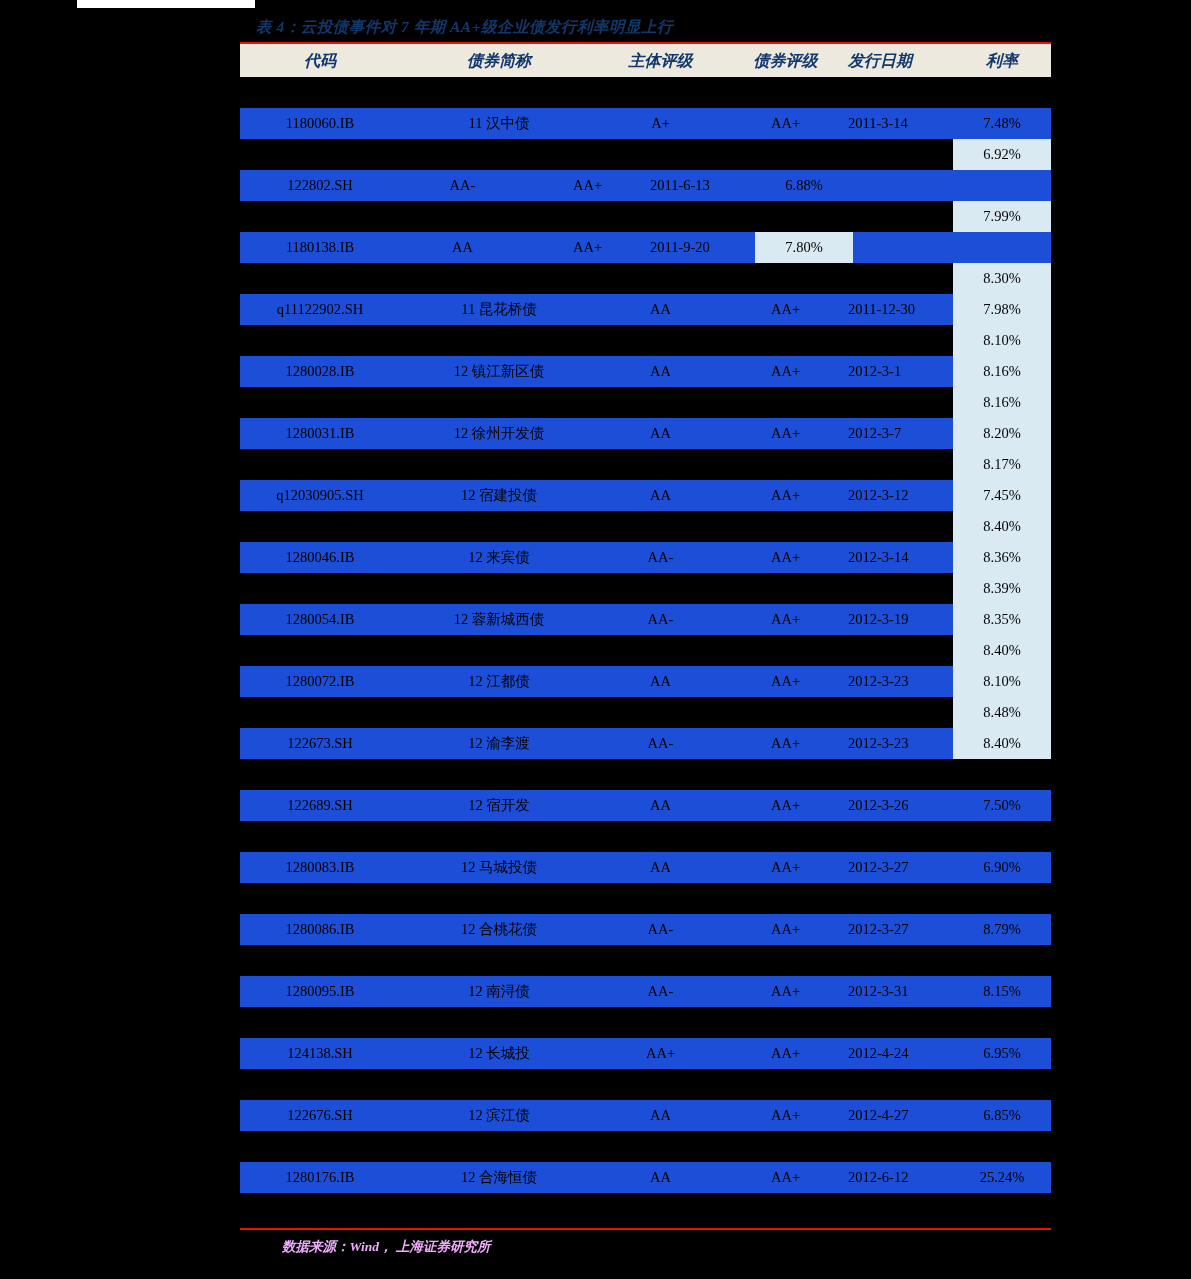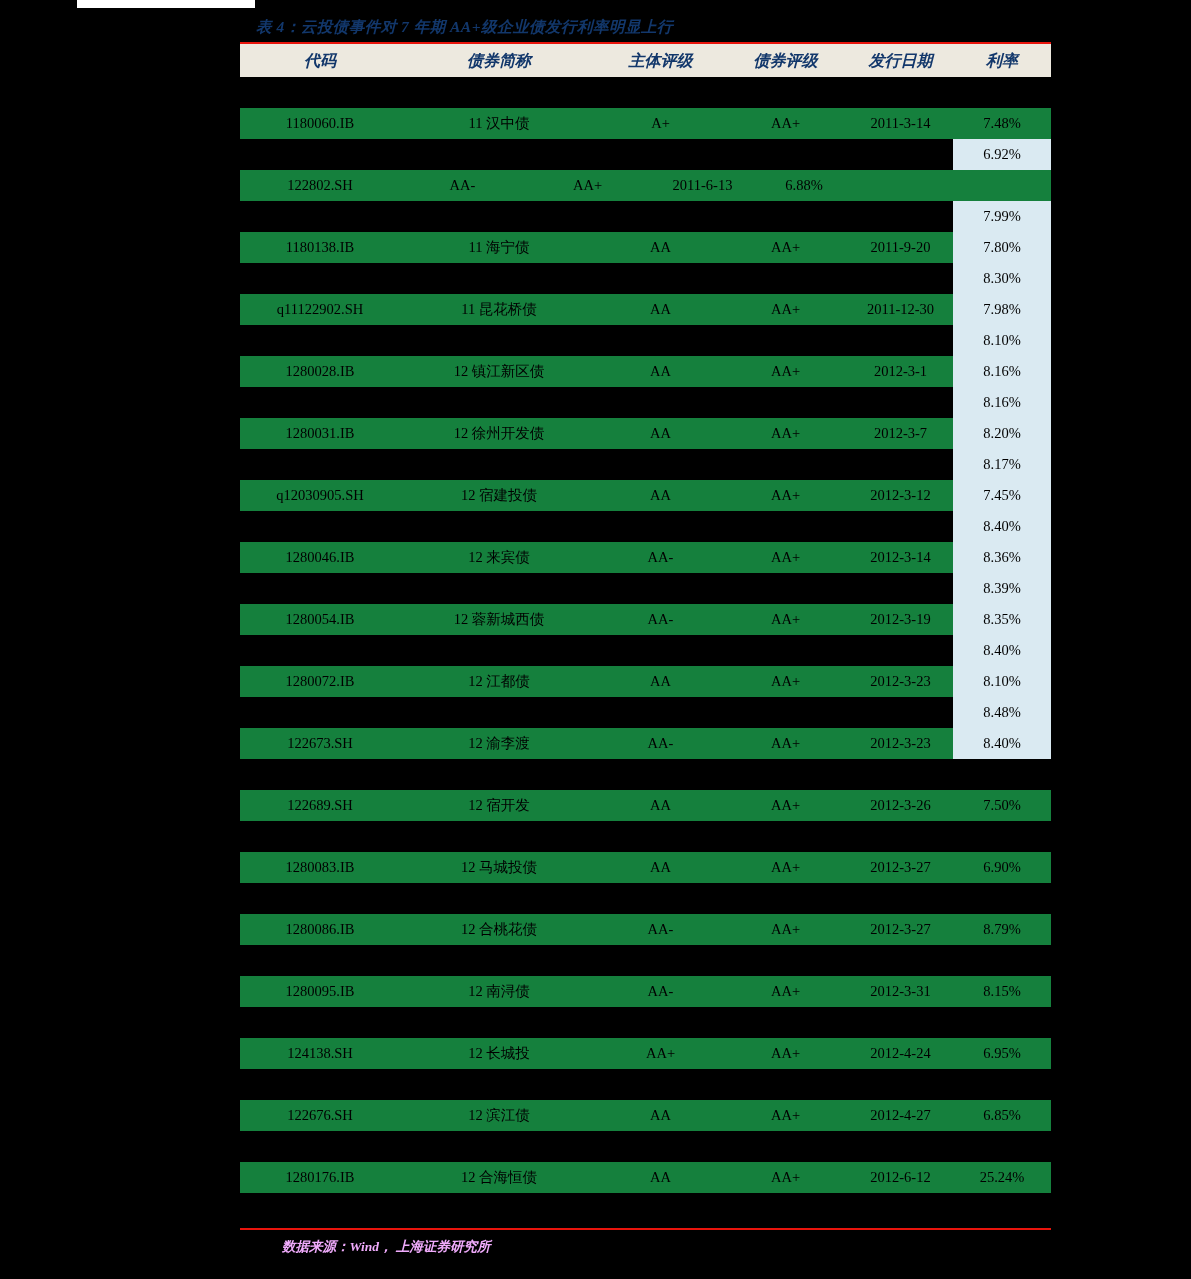--- a/index.html
+++ b/index.html
@@ -19,29 +19,29 @@
 
   
   #table-wrap{position:absolute;left:240px;top:42px;width:811px;}
   .rule-red{height:2px;background:#E8140C;width:811px;}
 
   .hdr{
     background:#EDE9DF;height:33px;display:flex;align-items:center;
     color:#12376B;font-weight:bold;font-style:italic;font-size:16px;
   }
   .row{height:31px;display:flex;align-items:center;font-size:14.5px;color:#000;}
-  .row.filled{background:#15803d;}
+  .row.filled{background:#1d4ed8;}
   .row.gap{background:#000;}
 
   
   .c0{width:160px;text-align:center;}
   .c1{width:198px;text-align:center;}
   .c2{width:125px;text-align:center;}
   .c3{width:125px;text-align:center;}
-  .c4{width:105px;text-align:center;}
+  .c4{width:105px;text-align:left;}
   .c5{width:98px;text-align:center;}
 
   
   .hi{background:#DAEAF2;}
   .row.gap .c0,.row.gap .c1,.row.gap .c2,.row.gap .c3,.row.gap .c4{color:transparent;}
   .row{height:31px;}
   .cell{height:31px;line-height:31px;display:block;}
 
   #bottom-rule{position:absolute;left:240px;top:1228px;width:811px;height:2px;background:#E8140C;}
   #source{
@@ -104,21 +104,20 @@
       <div class="row gap">
         <span class="c0 cell"></span>
         <span class="c1 cell"></span>
         <span class="c2 cell"></span>
         <span class="c3 cell"></span>
         <span class="c4 cell"></span>
         <span class="c5 cell hi">7.99%</span>
       </div>
       <div class="row filled">
         <span class="c0 cell">1180138.IB</span>
-        <span class="c1 cell">11 海宁债</span>
         <span class="c2 cell">AA</span>
         <span class="c3 cell">AA+</span>
         <span class="c4 cell">2011-9-20</span>
         <span class="c5 cell hi">7.80%</span>
       </div>
       <div class="row gap">
         <span class="c0 cell"></span>
         <span class="c1 cell"></span>
         <span class="c2 cell"></span>
         <span class="c3 cell"></span>

